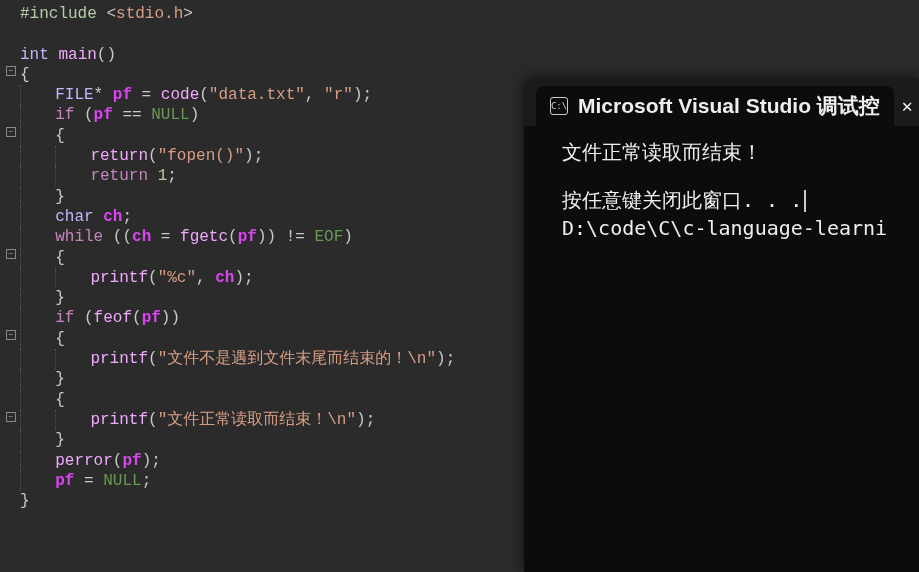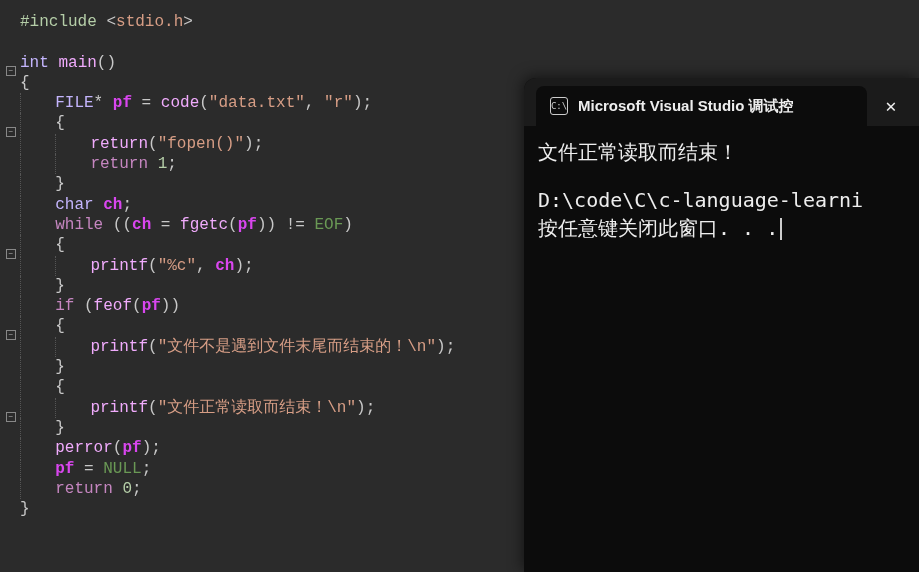--- a/index.html
+++ b/index.html
@@ -27,21 +27,21 @@
     width: 18px;
     height: 100%;
     background: #2b2b2b;
   }
   .code-area {
     position: absolute;
     left: 20px;
     top: 0;
     right: 0;
     height: 100%;
-    padding-top: 12px;
+    padding-top: 4px;
   }
   .line {
     height: 20.3px;
     line-height: 20.3px;
     white-space: pre;
     position: relative;
   }
   .fold {
     position: absolute;
     left: 6px;
@@ -113,21 +113,21 @@
     display: flex;
     align-items: center;
     justify-content: center;
     font-size: 9px;
     color: #ccc;
     font-family: Consolas, monospace;
   }
   .console-tab .title {
     color: #eee;
     font-family: "Segoe UI", sans-serif;
-    font-size: 15px;
+    font-size: 21px;
     font-weight: 600;
     white-space: nowrap;
     overflow: hidden;
   }
   .console-close {
     color: #eee;
     width: 32px;
     height: 32px;
     display: flex;
     align-items: center;
@@ -135,20 +135,21 @@
     cursor: pointer;
     font-size: 18px;
     border-radius: 4px;
   }
   .console-body {
     padding: 12px 14px;
     color: #eee;
     font-family: "NSimSun","SimSun","Microsoft YaHei",monospace;
     font-size: 20px;
     line-height: 28px;
+    margin-left: 24px;
   }
   .console-body .row1 { margin-bottom: 20px; }
   .cursor {
     display: inline-block;
     width: 2px;
     height: 22px;
     background: #ccc;
     vertical-align: text-bottom;
     margin-left: 2px;
   }
@@ -168,20 +169,21 @@
 
     <div class="line"><span class="k-preproc">#include </span><span class="k-punct">&lt;</span><span class="k-str" title="#include &lt;stdio.h&gt;">stdio.h</span><span class="k-punct">&gt;</span></div>
     <div class="line"></div>
 
     <div class="line"><span class="k-type">int</span><span class="k-white"> </span><span class="k-func">main</span><span class="k-punct">()</span></div>
 
     <div class="line"><span class="k-brace">{</span></div>
 
     <div class="line"><span class="indent-guide"></span>  <span class="k-type">FILE</span><span class="k-punct">* </span><span class="k-var">pf</span><span class="k-punct"> = </span><span class="k-func">code</span><span class="k-punct">(</span><span class="k-str">"data.txt"</span><span class="k-punct">, </span><span class="k-str">"r"</span><span class="k-punct">);</span></div>
 
+    <div class="line"><span class="indent-guide"></span>  <span class="k-key">if</span><span class="k-punct"> (</span><span class="k-var">pf</span><span class="k-punct"> </span><span class="k-punct">==</span><span class="k-punct"> </span><span class="k-const">NULL</span><span class="k-punct">)</span></div>
 
     <div class="line"><span class="indent-guide"></span>  <span class="k-brace">{</span></div>
 
     <div class="line"><span class="indent-guide"></span>  <span class="indent-guide"></span>  <span class="k-func">return</span><span class="k-punct">(</span><span class="k-str">"fopen()"</span><span class="k-punct">);</span></div>
 
     <div class="line"><span class="indent-guide"></span>  <span class="indent-guide"></span>  <span class="k-key">return</span><span class="k-punct"> </span><span class="k-num">1</span><span class="k-punct">;</span></div>
 
     <div class="line"><span class="indent-guide"></span>  <span class="k-brace">}</span></div>
 
     <div class="line"><span class="indent-guide"></span>  <span class="k-type">char</span><span class="k-white"> </span><span class="k-var">ch</span><span class="k-punct">;</span></div>
@@ -206,34 +208,33 @@
     <div class="line"><span class="indent-guide"></span>  <span class="k-brace">{</span></div>
 
     <div class="line"><span class="indent-guide"></span>  <span class="indent-guide"></span>  <span class="k-func">printf</span><span class="k-punct">(</span><span class="k-str">"文件正常读取而结束！\n"</span><span class="k-punct">);</span></div>
 
     <div class="line"><span class="indent-guide"></span>  <span class="k-brace">}</span></div>
 
     <div class="line"><span class="indent-guide"></span>  <span class="k-func">perror</span><span class="k-punct">(</span><span class="k-var">pf</span><span class="k-punct">);</span></div>
 
     <div class="line"><span class="indent-guide"></span>  <span class="k-var">pf</span><span class="k-punct"> = </span><span class="k-const">NULL</span><span class="k-punct">;</span></div>
 
-    <div class="line"><span class="indent-guide"></span>  <span class="k-key">return</span><span class="k-punct"> </span><span class="k-num">0</span><span class="k-punct">;</span></div>
 
     <div class="line"><span class="k-brace">}</span></div>
   </div>
 </div>
 
 <div class="console">
   <div class="console-titlebar">
     <div class="console-tab">
       <div class="cmd-icon">C:\</div>
       <div class="title">Microsoft Visual Studio 调试控</div>
     </div>
     <div class="console-close">
       <span>✕</span>
     </div>
   </div>
   <div class="console-body">
     <div class="row1">文件正常读取而结束！</div>
+    <div><span>按任意键关闭此窗口. . .</span><span class="cursor"></span></div>
     <div>D:\code\C\c-language-learni</div>
-    <div><span>按任意键关闭此窗口. . .</span><span class="cursor"></span></div>
   </div>
 </div>
 
 </body></html>

